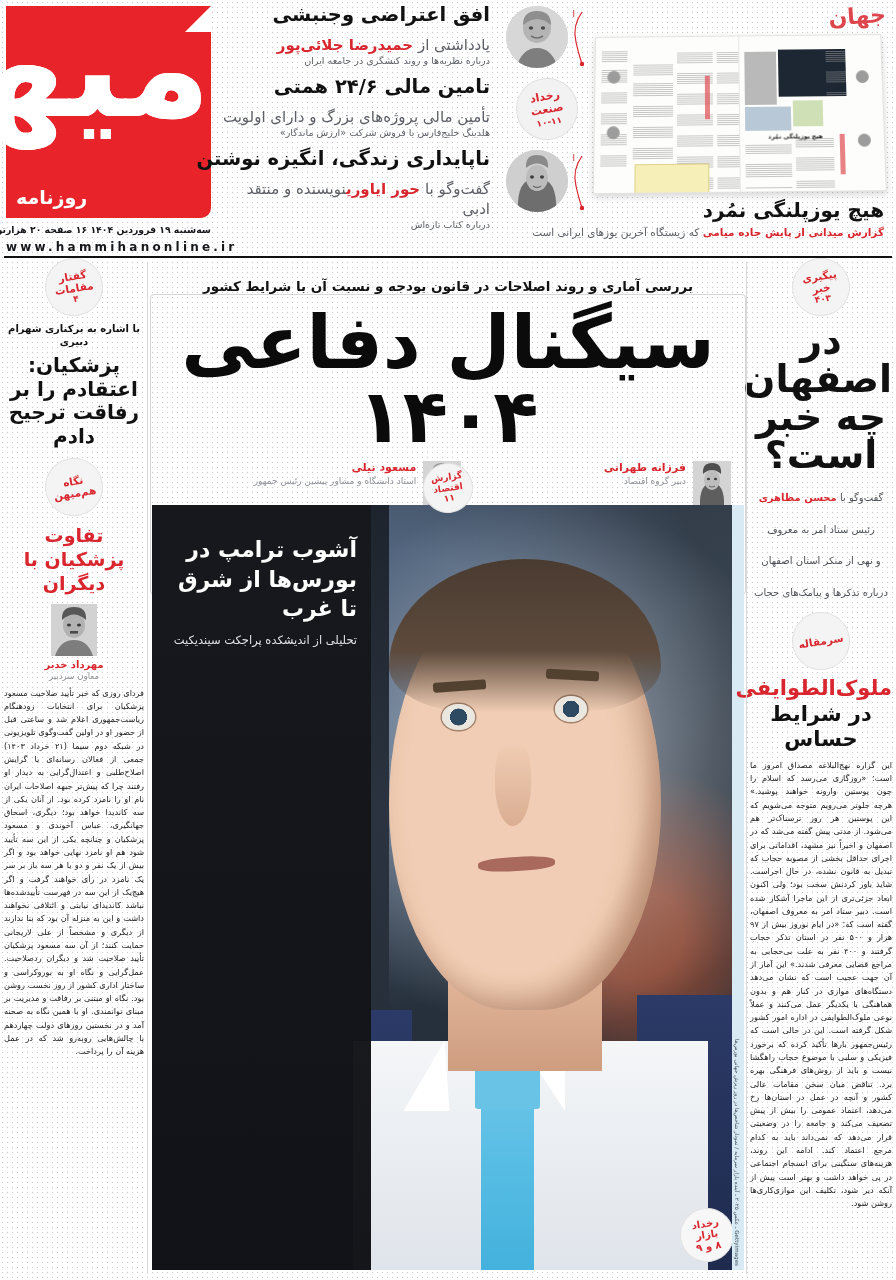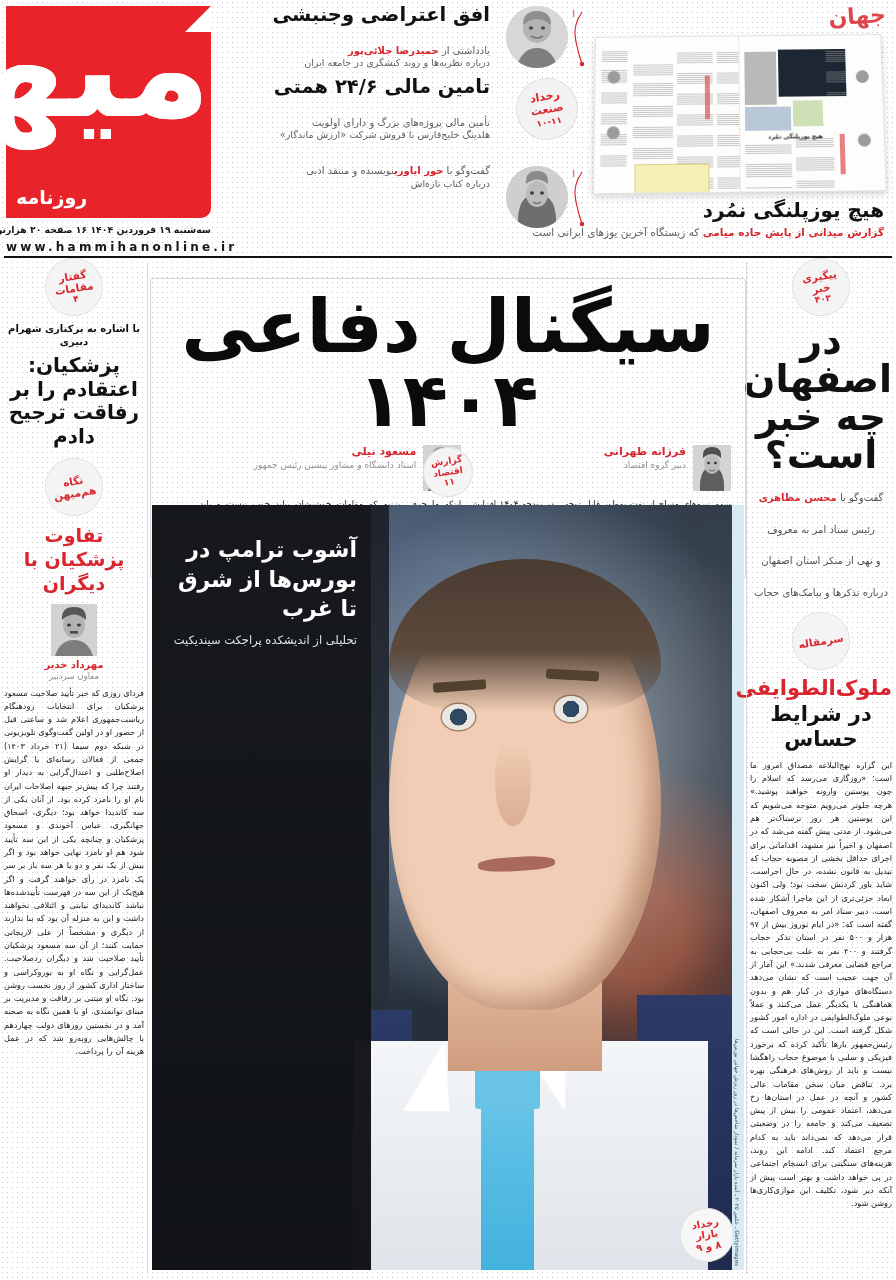--- a/index.html
+++ b/index.html
@@ -51,21 +51,21 @@
   .weburl {
     position:absolute; left:6px; top:240px; width:205px;
     text-align:center; font-size:12px; font-weight:bold; color:#16181b;
     letter-spacing:3.2px; direction:ltr;
   }
 
   
   .teasers { position:absolute; left:218px; top:4px; width:368px; height:216px; }
   .teaser { position:relative; height:70px; margin-bottom:2px; padding-right:96px; }
   .teaser .tz-title { font-size:19.5px; font-weight:bold; color:#111; line-height:1.12; white-space:nowrap; }
-  .teaser .tz-sub { font-size:10px; color:#5c6066; margin-top:18px; line-height:1.35; }
+  .teaser .tz-sub { font-size:15px; color:#5c6066; margin-top:9px; line-height:1.35; }
   .teaser .tz-sub b { color:#d9262e; }
   .teaser .tz-sub2 { font-size:9.6px; color:#5c6066; line-height:1.35; }
   .tz-photo {
     position:absolute; right:18px; top:2px; width:62px; height:62px;
     border-radius:50%; overflow:hidden; background:#ddd;
     filter: grayscale(1);
   }
   .tz-photo .face { position:absolute; inset:0; }
   .quote-mark {
     position:absolute; right:2px; top:4px; width:14px; height:62px;
@@ -322,20 +322,21 @@
           <ellipse cx="36" cy="27" rx="2" ry="1.7" fill="#3f3f3f"></ellipse>
           <path d="M27 36 q4 3 8 0" stroke="#6f6f6f" stroke-width="1.4" fill="none"></path>
           <path d="M20 18 q11 -9 22 0 q1 -13 -11 -13 q-12 0 -11 13z" fill="#8a8a8a"></path>
         </svg>
       </div>
       <svg class="quote-mark" viewBox="0 0 14 62">
         <path d="M12 4 q-10 14 -6 30 q2 10 6 22" stroke="#d9262e" stroke-width="1.2" fill="none"></path>
         <circle cx="12" cy="56" r="2.2" fill="#d9262e"></circle>
         <text x="5" y="9" font-size="9" fill="#d9262e">ا</text>
       </svg>
+      <div class="tz-title">ناپایداری زندگی، انگیزه نوشتن</div>
       <div class="tz-sub">
         <span>گفت‌وگو با </span><b>حور ایاوری</b><span>نویسنده و منتقد ادبی</span>
       </div>
       <div class="tz-sub2">درباره کتاب تازه‌اش</div>
     </div>
   </div>
 
   <div class="preview-wrap">
     <div class="stamp">جهان</div>
 
@@ -404,20 +405,21 @@
         </svg>
       </div>
       <div class="author-name">مهرداد خدیر</div>
       <div class="author-role">معاون سردبیر</div>
     </div>
 
     <div class="body-just">فردای روزی که خبر تأیید صلاحیت مسعود پزشکیان برای انتخابات زودهنگام ریاست‌جمهوری اعلام شد و ساعتی قبل از حضور او در اولین گفت‌وگوی تلویزیونی در شبکه دوم سیما (۲۱ خرداد ۱۴۰۳) جمعی از فعالان رسانه‌ای با گرایش اصلاح‌طلبی و اعتدال‌گرایی به دیدار او رفتند چرا که پیش‌تر جبهه اصلاحات ایران نام او را نامزد کرده بود. از آنان یکی از سه کاندیدا خواهد بود؛ دیگری، اسحاق جهانگیری، عباس آخوندی و مسعود پزشکیان و چنانچه یکی از این سه تأیید شود هم او نامزد نهایی خواهد بود و اگر بیش از یک نفر و دو یا هر سه باز بر سر یک نامزد در رأی خواهند گرفت و اگر هیچ‌یک از این سه در فهرست تأییدشده‌ها نباشد کاندیدای نیابتی و ائتلافی نخواهند داشت و این به منزله آن بود که بنا ندارند از دیگری و مشخصاً از علی لاریجانی حمایت کنند؛ از آن سه مسعود پزشکیان تأیید صلاحیت شد و دیگران ردصلاحیت. عمل‌گرایی و نگاه او به بوروکراسی و ساختار اداری کشور از روز نخست روشن بود. نگاه او مبتنی بر رفاقت و مدیریت بر مبنای توانمندی. او با همین نگاه به صحنه آمد و در نخستین روزهای دولت چهاردهم با چالش‌هایی روبه‌رو شد که در عمل هزینه آن را پرداخت.</div>
   </div>
 
   <div class="col-center">
+    <div class="kicker-c">بررسی آماری و روند اصلاحات در قانون بودجه و نسبت آن با شرایط کشور</div>
     <div class="center-frame">
       <div class="head-main">سیگنال دفاعی ۱۴۰۴</div>
 
       <div class="two-col">
         <div class="mid-badge">
           <span>گزارش</span>
           <span>اقتصاد</span>
           <span>۱۱</span>
         </div>
 

